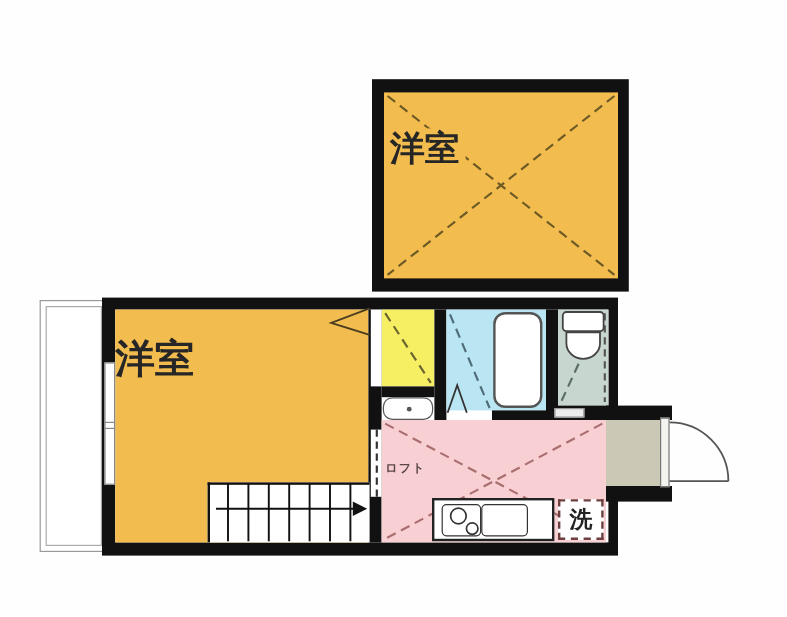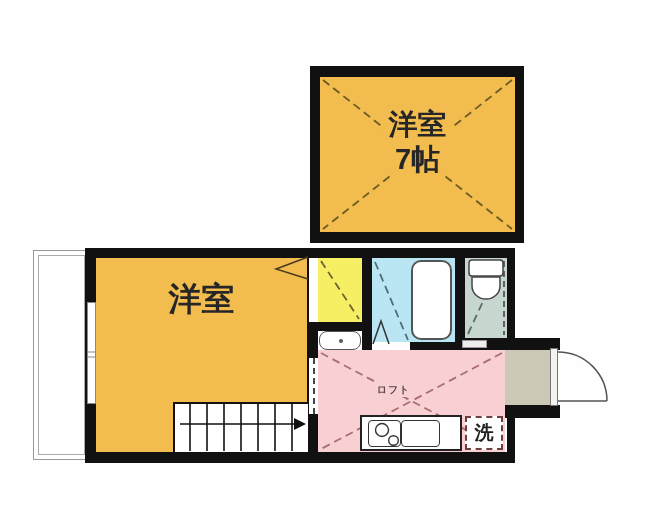--- a/index.html
+++ b/index.html
@@ -44,21 +44,21 @@
   .laundry{left:465px;top:416px;width:38px;height:34px;background:#ffffff;border:2px dashed #6e3f3f;
            box-sizing:border-box;z-index:10;display:flex;align-items:center;justify-content:center;
            font-size:19px;font-weight:700;color:#222;}
   .balcony{left:33px;top:250px;width:57px;height:210px;background:#ffffff;border:1.5px solid #999;box-sizing:border-box;z-index:1;}
   .balcony-inner{margin:4px;height:calc(100% - 10px);border:1px solid #aaa;}
   .window{left:87px;top:302px;width:9px;height:102px;background:#ffffff;border:1px solid #888;box-sizing:border-box;z-index:6;}
   
   .svg-under{left:0;top:0;z-index:5;pointer-events:none;}
   .svg-over{left:0;top:0;z-index:15;pointer-events:none;}
   
-  .room-label{position:absolute;text-align:center;font-weight:700;color:#262626;z-index:20;}
+  .room-label{position:absolute;text-align:left;font-weight:700;color:#262626;z-index:20;}
   .room-label span{display:inline-block;}
   .lbl-7{left:320px;top:107px;width:195px;font-size:29px;line-height:35px;}
   .lbl-7 span{background:#F2BC4F;padding:0 5px;}
   .lbl-55{left:96px;top:278px;width:211px;font-size:33px;line-height:41px;}
   .lbl-loft{left:318px;top:383px;width:151px;font-size:10px;font-weight:700;color:#5c4848;letter-spacing:1px;}
   .lbl-loft span{background:#F8CFD3;padding:0 3px;}
 </style>
 </head>
 <body>
 
@@ -157,21 +157,20 @@
     </g>
 
     <g stroke="#555" stroke-width="1.5" fill="none">
       <path d="M558,352 A49,49 0 0 1 607,401"></path>
       <line x1="558" y1="401" x2="607" y2="401"></line>
     </g>
   </svg>
 
   <div class="room-label lbl-7">
     <span>洋室</span><br>
-    <span>7帖</span>
   </div>
   <div class="room-label lbl-55">
     <span>洋室</span><br>
   </div>
   <div class="room-label lbl-loft">
     <span>ロフト</span>
   </div>
 
 </div>
 

